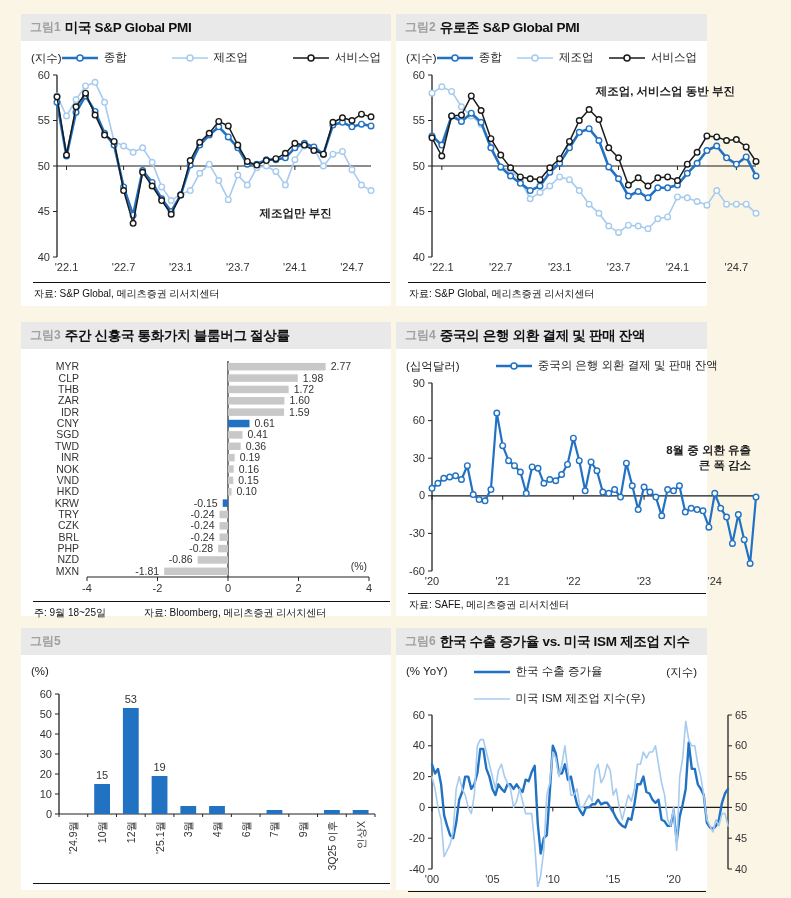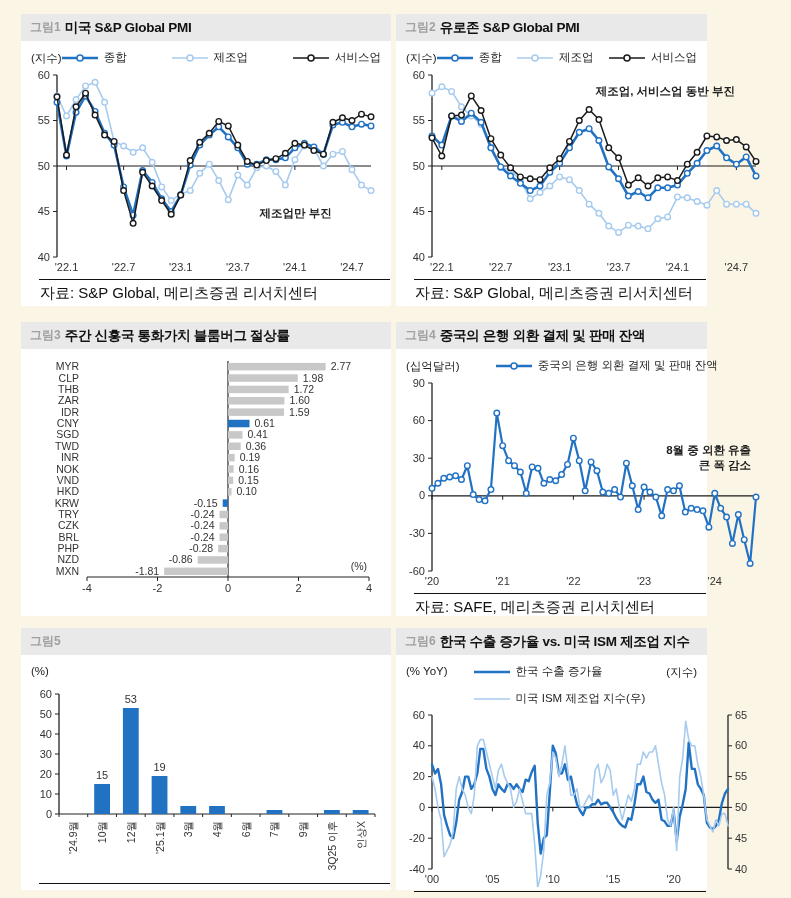--- a/index.html
+++ b/index.html
@@ -23,22 +23,22 @@
   .fig-label{font-size:12px;color:#A0A0A0;font-weight:700;}
   .fig-title{font-size:13.5px;font-weight:700;color:#111;margin:0;letter-spacing:-0.3px;}
   .meta-row{display:flex;align-items:flex-start;padding:9px 10px 0 10px;font-size:11.5px;color:#222;}
   .unit{white-space:nowrap;padding-top:1px;}
   .unit-right{margin-left:auto;white-space:nowrap;padding-top:1px;}
   .legend-row{flex:1;display:flex;justify-content:space-between;align-items:center;}
   .legend-row.left{justify-content:flex-start;gap:26px;margin-left:36px;}
   .legend-col{display:flex;flex-direction:column;gap:12px;margin-left:26px;align-items:flex-start;}
   .leg-item{display:inline-flex;align-items:center;gap:6px;font-size:11.5px;color:#222;white-space:nowrap;}
   .chart-box{padding:3px 2px 0 6px;}
-  .card-foot{margin-top:auto;border-top:1.5px solid #111;margin-left:18px;margin-right:1px;
-             padding:4px 2px 5px 1px;font-size:15px;color:#111;display:flex;gap:38px;}
+  .card-foot{margin-top:auto;border-top:1.5px solid #111;margin-left:12px;margin-right:1px;
+             padding:4px 2px 5px 1px;font-size:10px;color:#111;display:flex;gap:38px;}
   .card-foot.cut{padding:0;height:6px;}
   svg text{font-family:"Liberation Sans", sans-serif;}
   .tick{font-size:11px;fill:#333;}
   .cat{font-size:10.5px;fill:#333;}
   .vlabel{font-size:10.5px;fill:#333;}
   .blabel{font-size:11px;fill:#333;}
   .ann{font-size:11.5px;fill:#222;font-weight:600;}
 </style>
 </head>
 <body>
@@ -460,20 +460,24 @@
             <text x="186.13" y="193.07894736842104" text-anchor="end" class="vlabel">-0.28</text>
             <text x="52" y="204.44736842105263" text-anchor="end" class="cat">NZD</text>
             <rect x="170.685" y="197.19736842105263" width="30.314999999999998" height="7.5" fill="#C8C8C8"></rect>
             <text x="165.685" y="204.44736842105263" text-anchor="end" class="vlabel">-0.86</text>
             <text x="52" y="215.81578947368422" text-anchor="end" class="cat">MXN</text>
             <rect x="137.1975" y="208.56578947368422" width="63.80250000000001" height="7.5" fill="#C8C8C8"></rect>
             <text x="132.1975" y="215.81578947368422" text-anchor="end" class="vlabel">-1.81</text>
             <text x="340" y="211" text-anchor="end" class="vlabel">(%)</text>
           </svg>
       </div>
+      <footer class="card-foot">
+        <span>주: 9월 18~25일</span>
+        <span>자료: Bloomberg, 메리츠증권 리서치센터</span>
+      </footer>
     </section>
 
     <section class="card c-right">
       <header class="card-head">
         <span class="fig-label">그림4</span>
         <h2 class="fig-title">중국의 은행 외환 결제 및 판매 잔액</h2>
       </header>
       <div class="meta-row">
         <span class="unit">(십억달러)</span>
         <span class="legend-row left">

